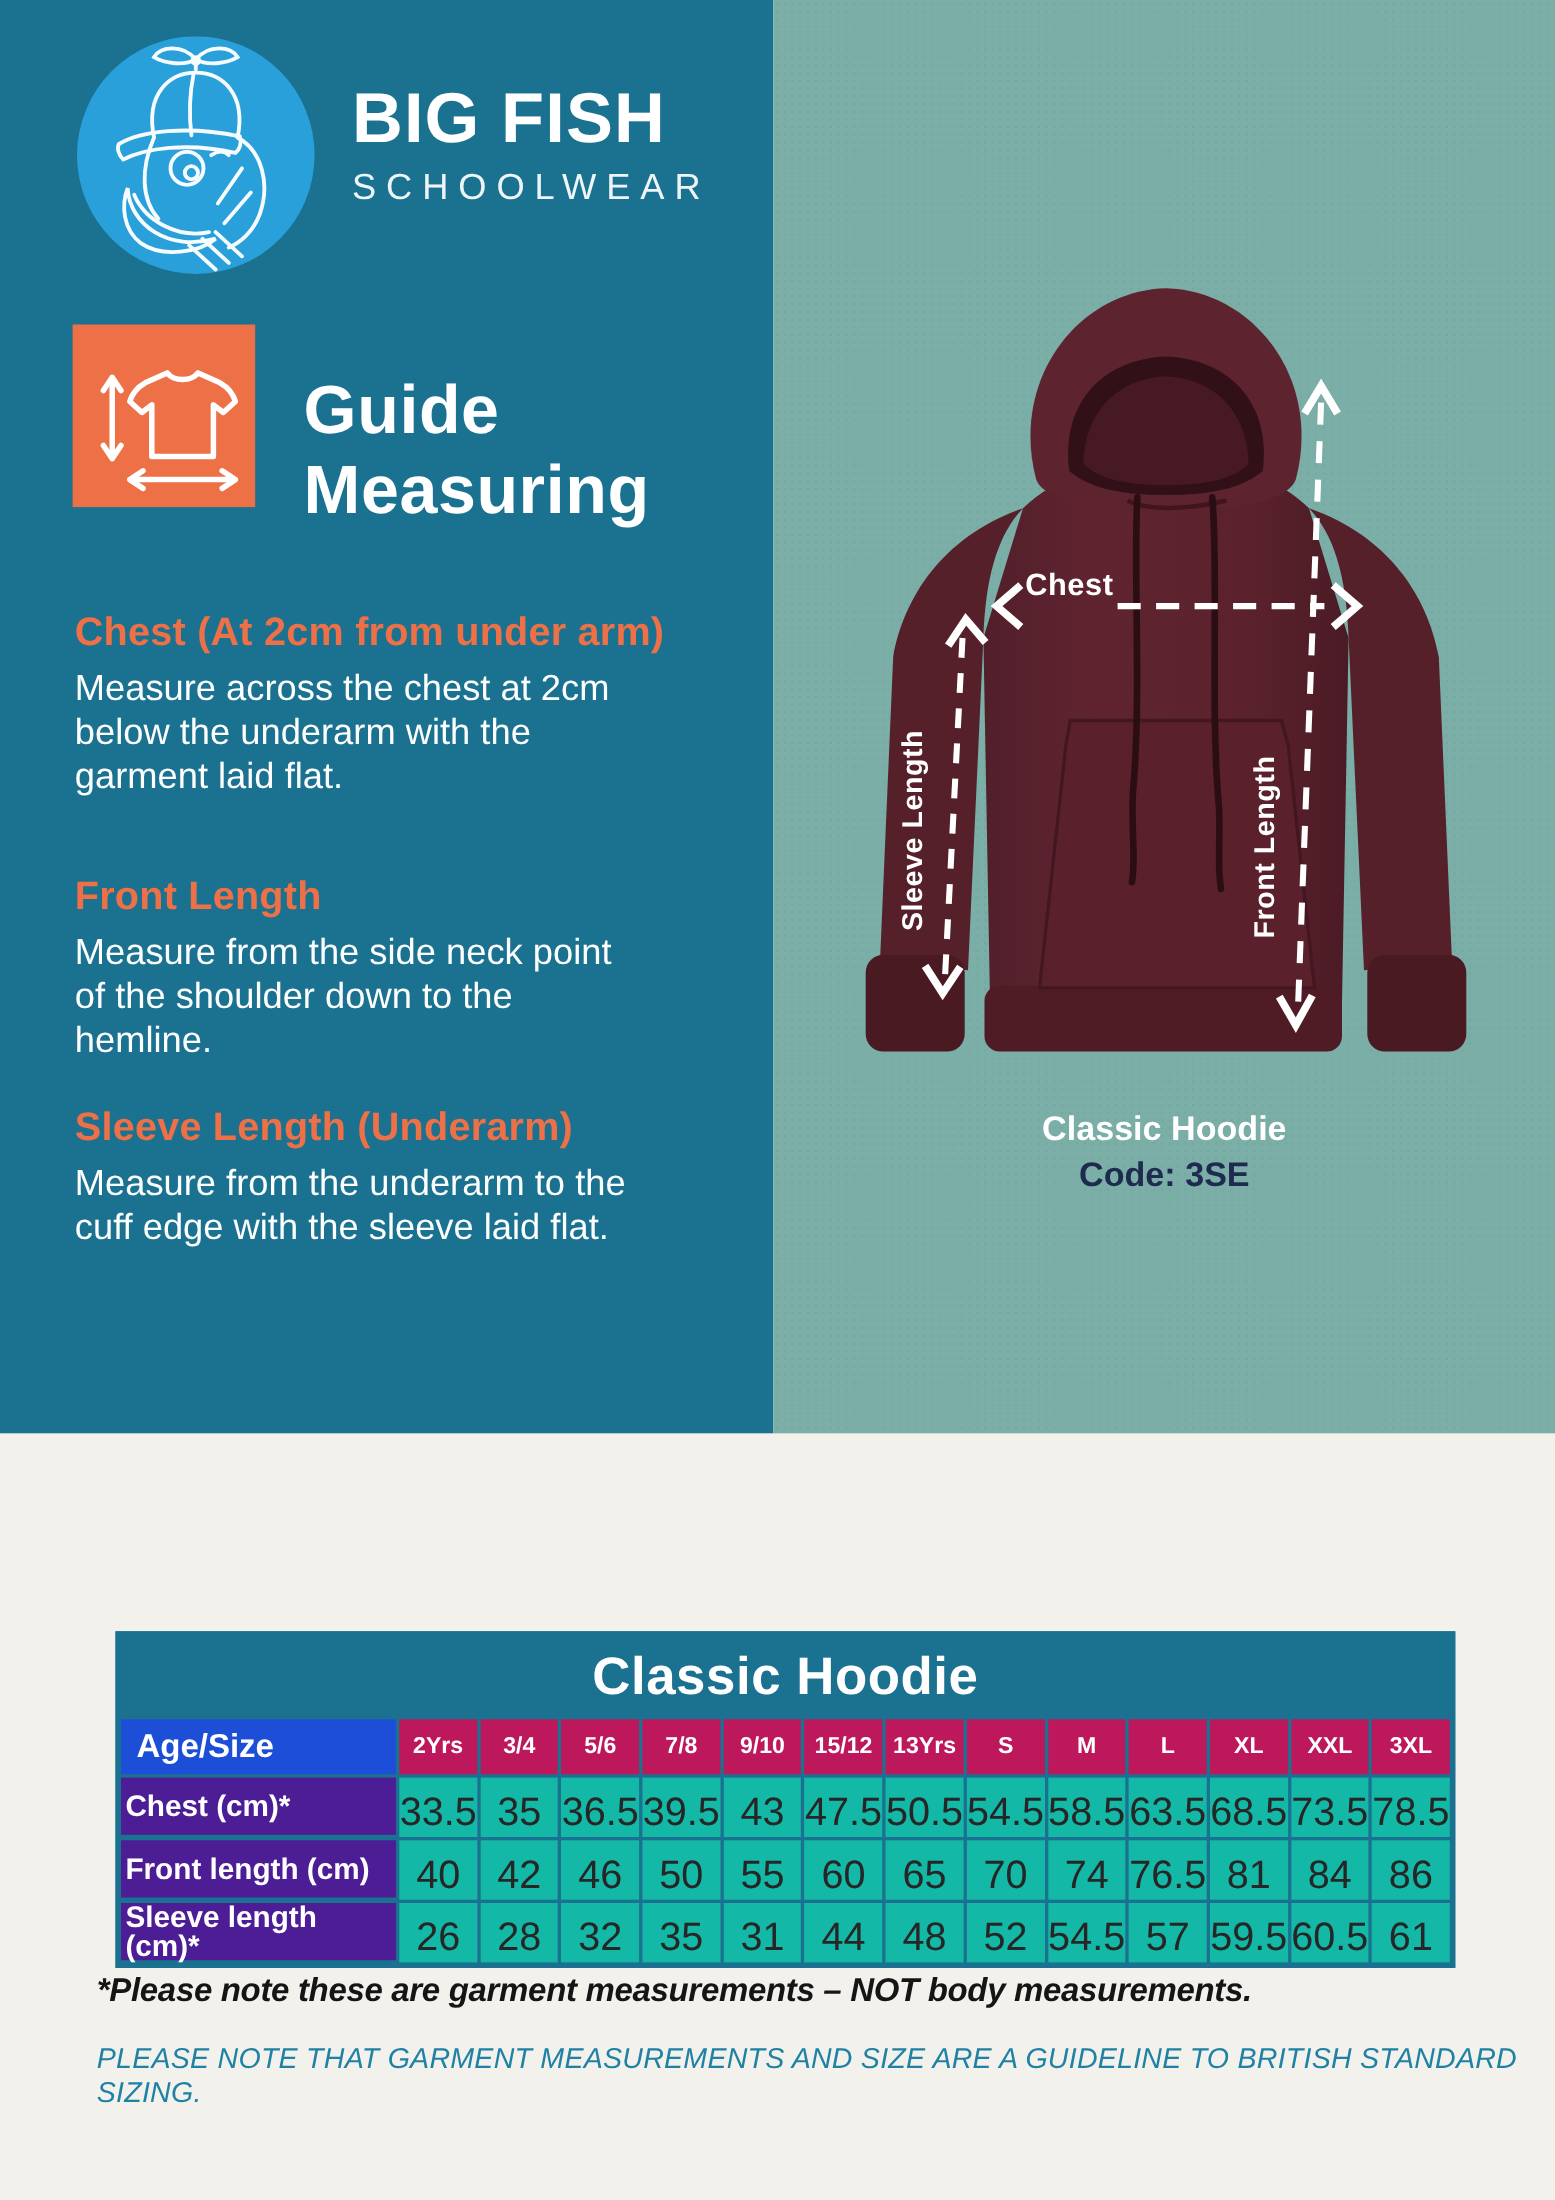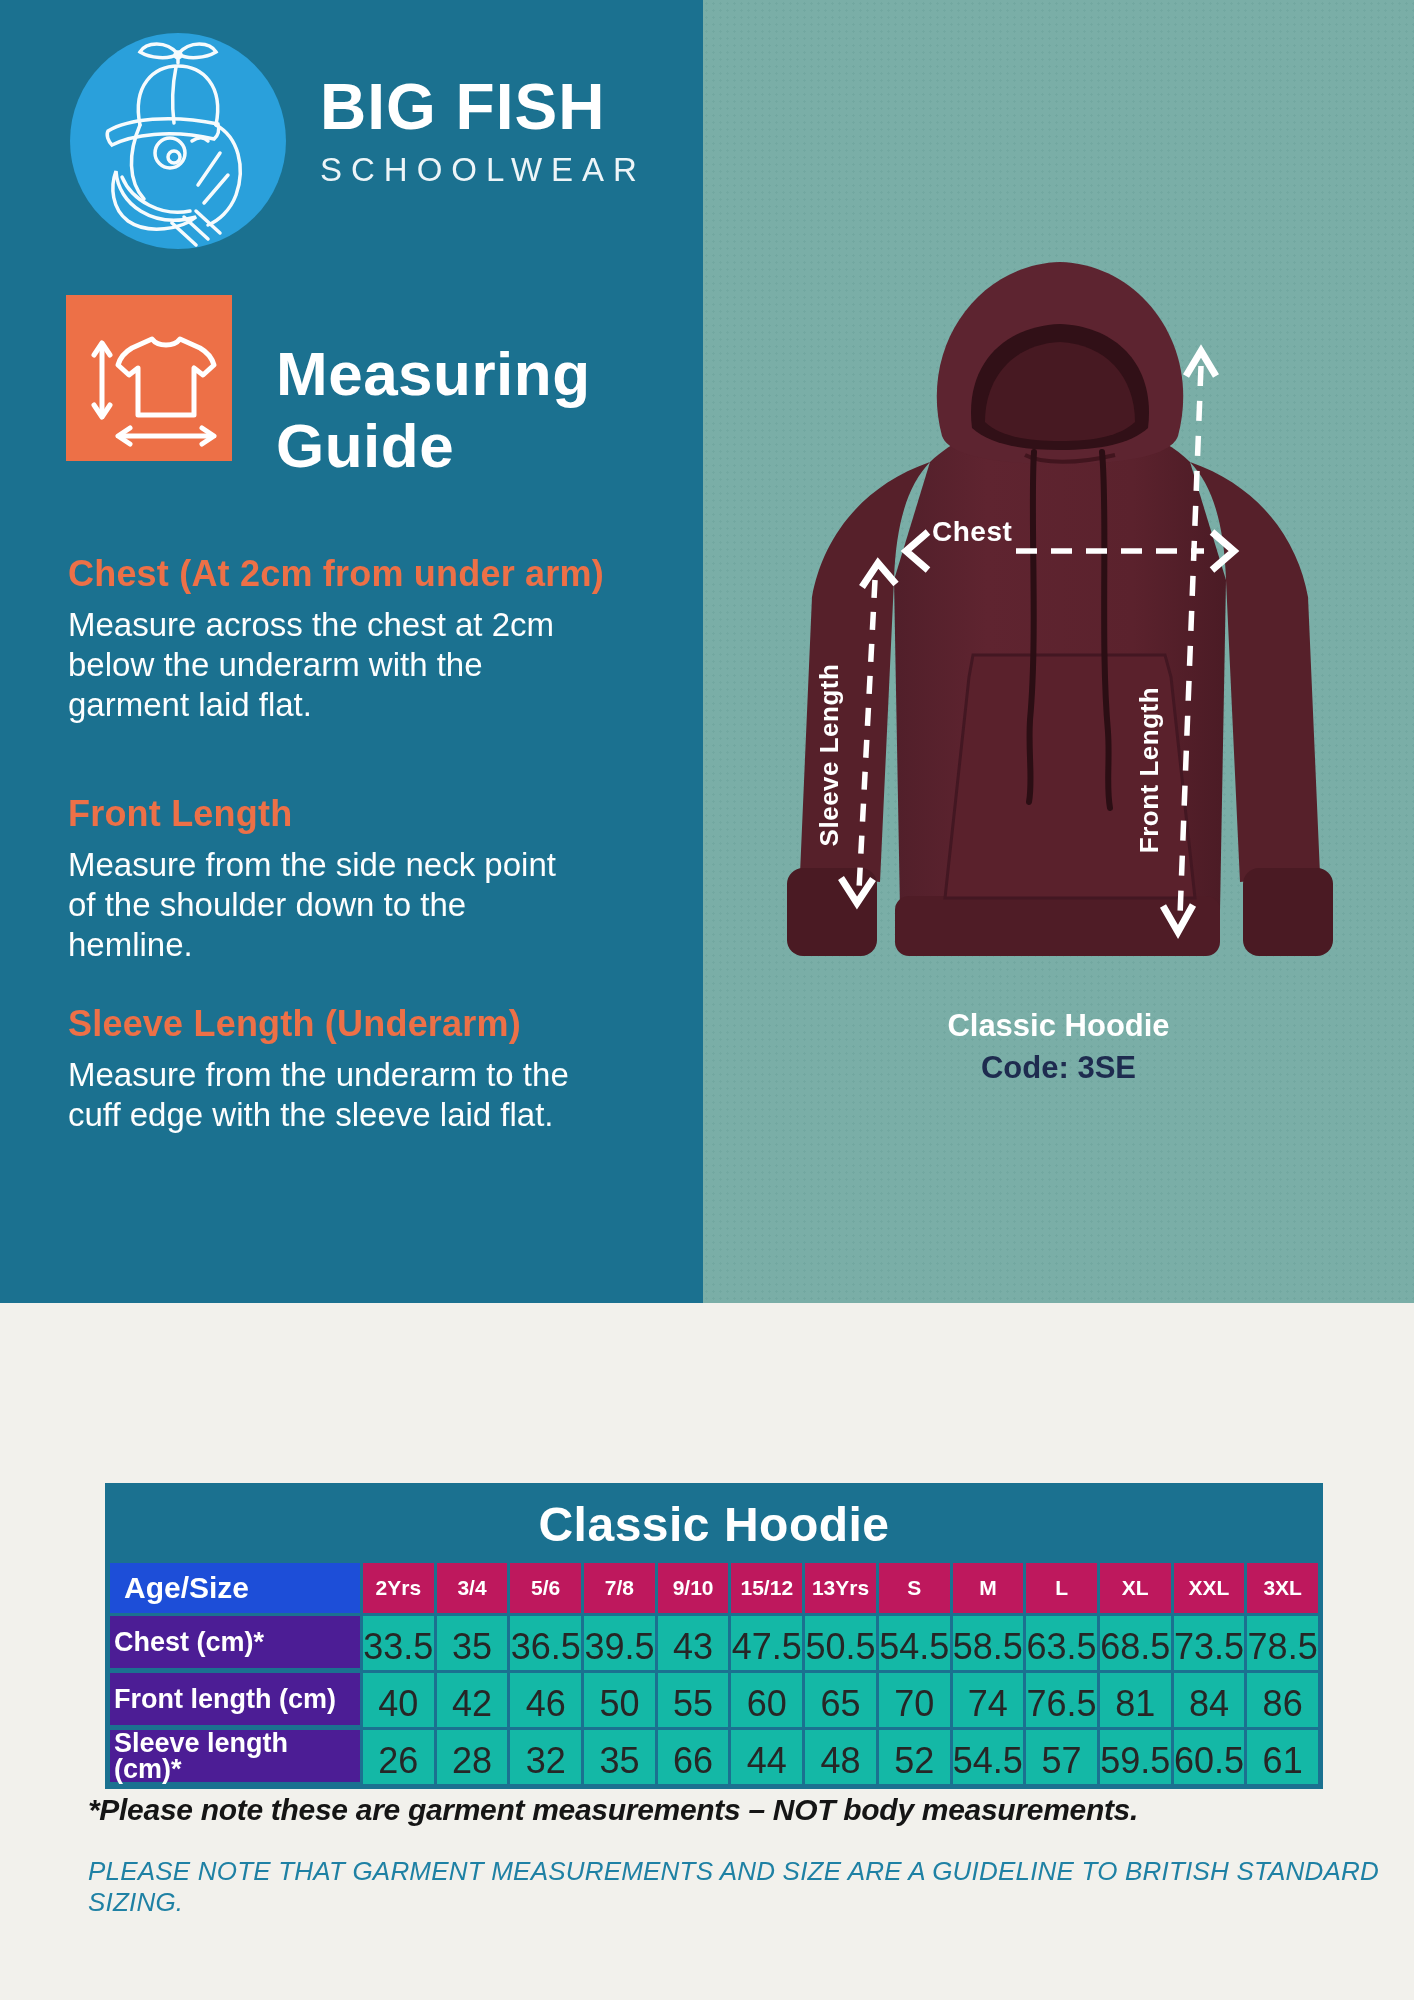--- a/index.html
+++ b/index.html
@@ -108,22 +108,22 @@
         <path d="M28,60 L36,48 L44,60"></path>
         <path d="M28,110 L36,122 L44,110"></path>
 
         <path d="M54,141 L146,141"></path>
         <path d="M64,133 L52,141 L64,149"></path>
         <path d="M136,133 L148,141 L136,149"></path>
       </g>
     </svg>
   </div>
   <div class="mg-heading">
+    <div>Guide</div>
     <div>Measuring</div>
-    <div>Guide</div>
   </div>
 
   <div class="section" id="section-chest">
     <h2 class="s-head">Chest (At 2cm from under arm)</h2>
     <p class="s-body">Measure across the chest at 2cm below the underarm with the garment laid flat.</p>
   </div>
   <div class="section" id="section-front">
     <h2 class="s-head">Front Length</h2>
     <p class="s-body">Measure from the side neck point of the shoulder down to the hemline.</p>
   </div>
@@ -233,21 +233,21 @@
       <div class="t-cell">74</div>
       <div class="t-cell">76.5</div>
       <div class="t-cell">81</div>
       <div class="t-cell">84</div>
       <div class="t-cell">86</div>
       <div class="t-rowlabel">Sleeve length (cm)*</div>
       <div class="t-cell">26</div>
       <div class="t-cell">28</div>
       <div class="t-cell">32</div>
       <div class="t-cell">35</div>
-      <div class="t-cell">66</div>
+      <div class="t-cell">31</div>
       <div class="t-cell">44</div>
       <div class="t-cell">48</div>
       <div class="t-cell">52</div>
       <div class="t-cell">54.5</div>
       <div class="t-cell">57</div>
       <div class="t-cell">59.5</div>
       <div class="t-cell">60.5</div>
       <div class="t-cell">61</div>
     </div>
 

